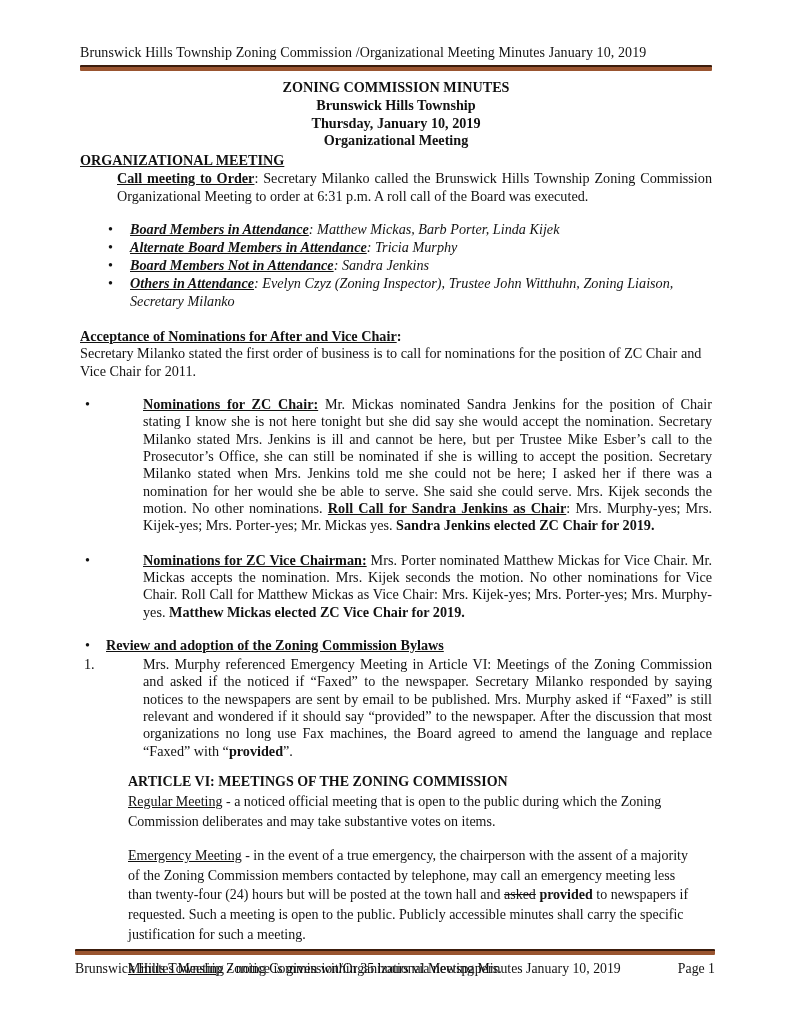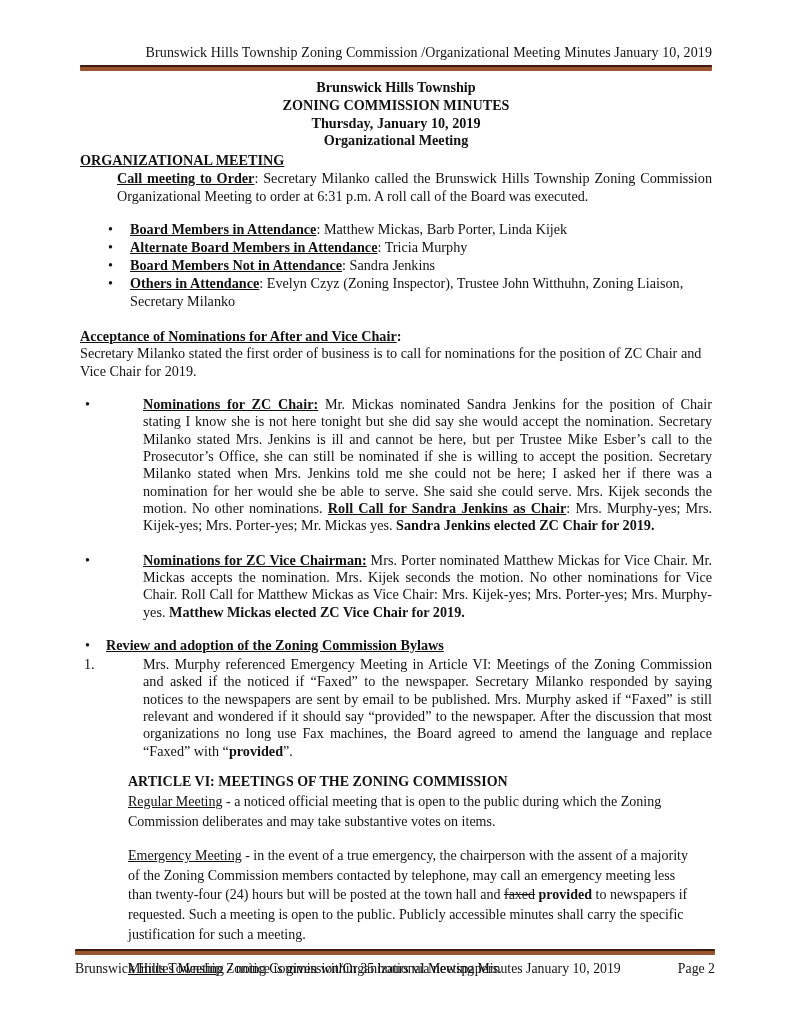--- a/index.html
+++ b/index.html
@@ -6,21 +6,21 @@
   html,body { background:#ffffff; }
   body {
     width:791px; height:1024px;
     font-family:"Liberation Serif", serif;
     color:#121212;
     position:relative;
     overflow:hidden;
   }
   .page { padding:44px 79px 0 80px; font-size:14.2px; line-height:1.22; }
 
-  .doc-header { text-align:right; font-size:14px; margin-bottom:4px; letter-spacing:.1px; }
+  .doc-header { text-align:left; font-size:14px; margin-bottom:4px; letter-spacing:.1px; }
 
   .rule {
     height:6px; width:100%;
     background:linear-gradient(to bottom, #3c1d0d 0%, #3c1d0d 30%, #9a5530 30%, #9a5530 100%);
     border-radius:1px;
   }
 
   .title-block { text-align:center; font-weight:bold; margin-top:8px; line-height:1.18; }
   .title-block > div { margin-bottom:1px; }
 
@@ -29,21 +29,21 @@
   .u  { text-decoration:underline;margin-top:28px; }
   .strike { text-decoration:line-through; }
   .just { text-align:justify;margin-left:37px; }
 
   .sec-heading { margin-top:3px; font-size:14.2px; }
   .para { margin-top:1px; }
 
   .att-list { margin-top:15px; line-height:1.27; }
   .att-item { display:flex; margin-left:28px; }
   .att-item .marker { width:22px; flex:0 0 22px; }
-  .att-item .txt { flex:1; }
+  .att-item .txt { flex:1;font-style:italic; }
 
   .block { margin-top:18px; }
 
   .nom-item { display:flex; margin-left:5px; margin-top:14px; }
   .nom-item .marker { width:21px; flex:0 0 21px; }
   .nom-item .txt { flex:1; }
 
   .num-item { display:flex; margin-left:4px; margin-top:2px; }
   .num-item .num { width:22px; flex:0 0 22px; }
   .num-item .txt { flex:1; }
@@ -60,22 +60,22 @@
 <body>
 
 <div class="page">
 
   <div class="doc-header">
     <span>Brunswick Hills Township Zoning Commission /Organizational Meeting Minutes January 10, 2019</span>
   </div>
   <div class="rule"></div>
 
   <div class="title-block">
+    <div>ZONING COMMISSION MINUTES</div>
     <div>Brunswick Hills Township</div>
-    <div>ZONING COMMISSION MINUTES</div>
     <div>Thursday, January 10, 2019</div>
     <div>Organizational Meeting</div>
   </div>
 
   <div class="sec-heading"><span class="bu">ORGANIZATIONAL MEETING</span></div>
 
   <div class="para just"><span class="bu">Call meeting to Order</span><span>: Secretary Milanko called the Brunswick Hills Township Zoning Commission Organizational Meeting to order at 6:31 p.m.  A roll call of the Board was executed.</span></div>
 
   <div class="att-list">
     <div class="att-item">
@@ -92,21 +92,21 @@
     </div>
     <div class="att-item">
       <span class="marker">•</span>
       <div class="txt"><span class="bu">Others in Attendance</span><span>:  Evelyn Czyz (Zoning Inspector), Trustee John Witthuhn, Zoning Liaison, Secretary Milanko</span></div>
     </div>
   </div>
 
 
   <div class="block">
     <div><span class="bu">Acceptance of Nominations for After and Vice Chair</span><span class="b">:</span></div>
-    <div>Secretary Milanko stated the first order of business is to call for nominations for the position of ZC Chair and Vice Chair for 2019.</div>
+    <div>Secretary Milanko stated the first order of business is to call for nominations for the position of ZC Chair and Vice Chair for 2011.</div>
   </div>
 
   <div class="nom-item" style="margin-top:16px;">
     <span class="marker">•</span>
     <div class="txt just"><span class="bu">Nominations for ZC Chair:</span><span>  Mr. Mickas nominated Sandra Jenkins for the position of Chair stating I know she is not here tonight but she did say she would accept the nomination. Secretary Milanko stated Mrs. Jenkins is ill and cannot be here, but per Trustee Mike Esber’s call to the Prosecutor’s Office, she can still be nominated if she is willing to accept the position. Secretary Milanko stated when Mrs. Jenkins told me she could not be here; I asked her if there was a nomination for her would she be able to serve. She said she could serve. Mrs. Kijek seconds the motion.  No other nominations.  </span><span class="bu">Roll Call for Sandra Jenkins as Chair</span><span>:  Mrs. Murphy-yes; Mrs. Kijek-yes; Mrs. Porter-yes; Mr. Mickas yes.  </span><span class="b">Sandra Jenkins elected ZC Chair for 2019.</span></div>
   </div>
 
   <div class="nom-item" style="margin-top:17px;">
     <span class="marker">•</span>
     <div class="txt just"><span class="bu">Nominations for ZC Vice Chairman:</span><span>  Mrs. Porter nominated Matthew Mickas for Vice Chair.  Mr. Mickas accepts the nomination.  Mrs. Kijek seconds the motion.  No other nominations for Vice Chair. Roll Call for Matthew Mickas as Vice Chair:  Mrs. Kijek-yes; Mrs. Porter-yes; Mrs. Murphy-yes. </span><span class="b">Matthew Mickas elected ZC Vice Chair for 2019.</span></div>
@@ -120,28 +120,28 @@
   <div class="num-item">
     <span class="num">1.</span>
     <div class="txt just"><span>Mrs. Murphy referenced Emergency Meeting in Article VI: Meetings of the Zoning Commission and asked if the noticed if “Faxed” to the newspaper. Secretary Milanko responded by saying notices to the newspapers are sent by email to be published.  Mrs. Murphy asked if “Faxed” is still relevant and wondered if it should say “provided” to the newspaper. After the discussion that most organizations no long use Fax machines, the Board agreed to amend the language and replace “Faxed” with “</span><span class="b">provided</span><span>”.</span></div>
   </div>
 
   <div class="article">
     <div class="art-heading">ARTICLE VI: MEETINGS OF THE ZONING COMMISSION</div>
     <div class="art-para"><span class="u">Regular Meeting</span><span> - a noticed official meeting that is open to the public during which the Zoning Commission deliberates and may take substantive votes on items.</span></div>
     <div class="gap"></div>
     <div class="art-para"><span class="u">Emergency Meeting</span><span> - in the event of a true emergency, the chairperson with the assent of a majority of the Zoning Commission members contacted by telephone, may call an emergency meeting less than twenty-four (24) hours but will be posted at the town hall and</span>
-      <span class="strike">faxed</span>
+      <span class="strike">asked</span>
       <span class="b">provided</span>
       <span>to newspapers if requested. Such a meeting is open to the public. Publicly accessible minutes shall carry the specific justification for such a meeting.</span></div>
     <div class="gap"></div>
     <div class="art-para"><span class="u">Minutes Meeting</span><span> - notice is given within 35 hours via newspapers.</span></div>
   </div>
 
 </div>
 
 <div class="footer">
   <div class="rule"></div>
   <div class="footer-row">
     <span>Brunswick Hills Township Zoning Commission/Organizational Meeting Minutes January 10, 2019</span>
-    <span>Page 2</span>
+    <span>Page 1</span>
   </div>
 </div>
 
 </body></html>

